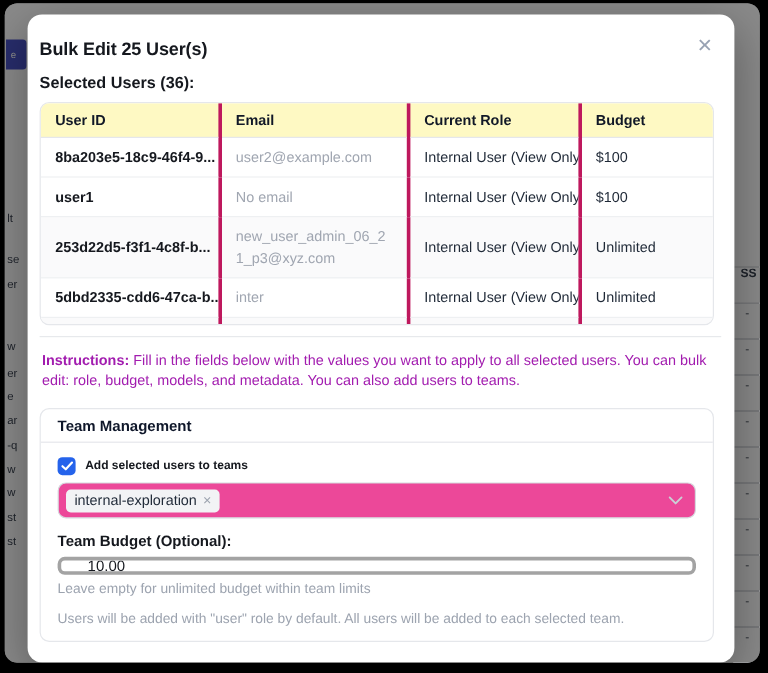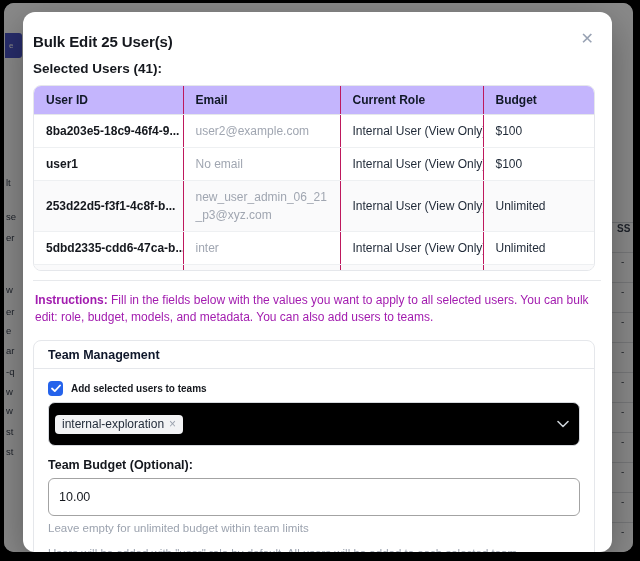--- a/index.html
+++ b/index.html
@@ -44,24 +44,24 @@
   .m-title{font-size:15px;font-weight:700;letter-spacing:-0.1px;}
   .sel-label{margin-top:11px;font-size:13.5px;font-weight:700;}
   
   .tbl-wrap{
     margin-top:9px;width:562px;height:186px;overflow:hidden;
     border:1px solid #e5e7eb;border-radius:8px;box-sizing:border-box;background:#fff;
   }
   table{border-collapse:collapse;width:562px;table-layout:fixed;font-size:12px;}
   col.c1{width:149px}col.c2{width:157px}col.c3{width:143px}col.c4{width:113px}
   th{
-    background:#c4b5fd;text-align:left;font-weight:700;color:#111827;
+    background:#fef9c3;text-align:left;font-weight:700;color:#111827;
     padding:7px 12px;border-bottom:1px solid #e5e7eb;font-size:12px;
   }
-  th + th, td + td{border-left:1px solid #be185d;}
+  th + th, td + td{border-left:3px solid #be185d;}
   td{padding:7px 12px;border-bottom:1px solid #eef0f2;vertical-align:middle;}
   tr.shaded td{background:#fafafb;}
   tr:last-child td{border-bottom:0;}
   td.id{font-weight:700;white-space:nowrap;overflow:hidden;color:#15181e;}
   td.email{color:#a0a6b1;word-break:break-all;line-height:1.5;}
   td.role,td.budget{color:#1f2937;white-space:nowrap;overflow:hidden;}
   tr.clip td{vertical-align:top;padding-top:5px;}
   .divider{margin-top:9px;height:1px;background:#e7e9ec;}
   .instructions{margin:11px 2px 0 2px;font-size:12px;line-height:17px;color:#a21caf;}
   .instructions b{font-weight:700;}
@@ -76,33 +76,33 @@
   }
   .tb-body{padding:12px 14px 9px 14px;}
   .cb-row{display:flex;align-items:center;gap:8px;cursor:pointer;}
   .checkbox{
     width:15px;height:15px;border-radius:4px;background:#2563eb;
     display:inline-flex;align-items:center;justify-content:center;flex:0 0 auto;
   }
   .cb-label{font-size:10px;font-weight:600;color:#15181e;}
   .fld-label{margin-top:12px;font-size:12.5px;font-weight:700;color:#15181e;}
   .select{
-    margin-top:6px;height:44px;border:1px solid #d6d9de;border-radius:7px;
+    margin-top:6px;height:30px;border:1px solid #d6d9de;border-radius:7px;
     display:flex;align-items:center;justify-content:space-between;
-    padding:0 10px 0 6px;box-sizing:border-box;cursor:pointer;background:#000000;
+    padding:0 10px 0 6px;box-sizing:border-box;cursor:pointer;background:#ec4899;
   }
   .tag{
     display:inline-flex;align-items:center;gap:5px;background:#f2f3f5;
     border-radius:4px;padding:2.5px 7px;font-size:12px;color:#1f2937;
   }
   .tag-x{color:#9ca3af;font-size:12px;cursor:pointer;line-height:1;}
   .chev{display:inline-flex;}
   .budget-input{
-    margin-top:6px;width:100%;height:38px;border:1px solid #a3a3a3;border-radius:6px;
-    box-sizing:border-box;padding:0 10px;font-size:12.5px;color:#15181e;
+    margin-top:6px;width:100%;height:15px;border:3px solid #a3a3a3;border-radius:6px;
+    box-sizing:border-box;padding:0 22px;font-size:12.5px;color:#15181e;
     font-family:inherit;outline:none;display:block;
   }
   .helper{margin-top:6px;font-size:11.5px;color:#9ca3af;}
   .footer-note{margin-top:13px;font-size:11.5px;color:#9ca3af;padding-bottom:3px;}
 </style>
 </head>
 <body>
 
 <div class="screen">
 
@@ -142,21 +142,21 @@
           <span class="bg-dash" style="top: 538px;">-</span>
         </div>
     </div>
   </div>
 
   <div class="overlay"></div>
 
   <div class="modal">
     <button class="close-btn">✕</button>
     <div class="m-title">Bulk Edit 25 User(s)</div>
-    <div class="sel-label">Selected Users (41):</div>
+    <div class="sel-label">Selected Users (36):</div>
 
     <div class="tbl-wrap">
       <table>
         <colgroup>
             <col class="c1">
             <col class="c2">
             <col class="c3">
             <col class="c4">
           </colgroup>
         <thead>

